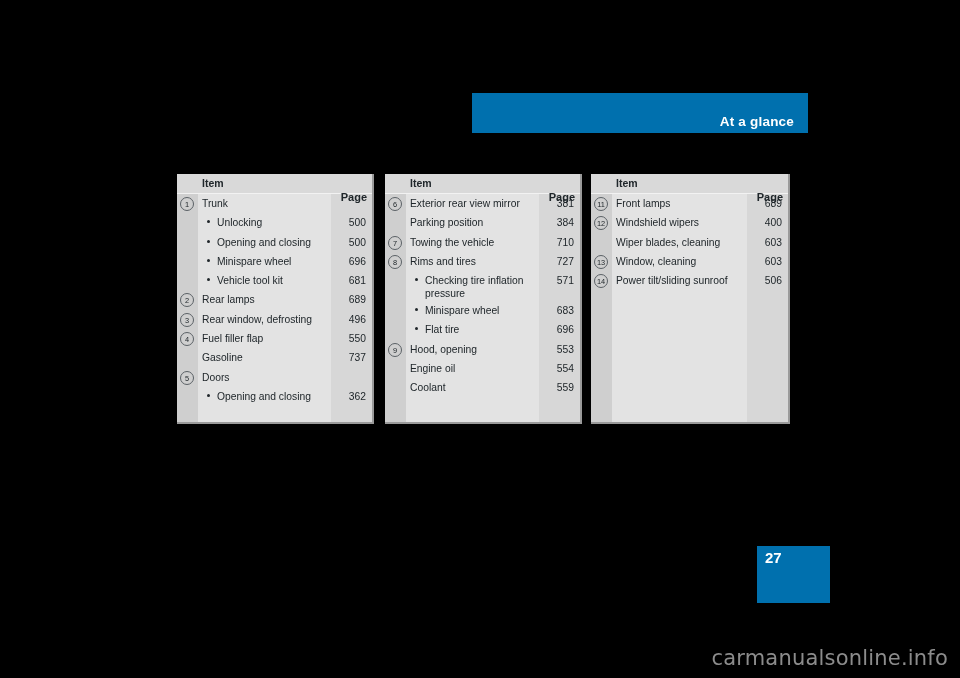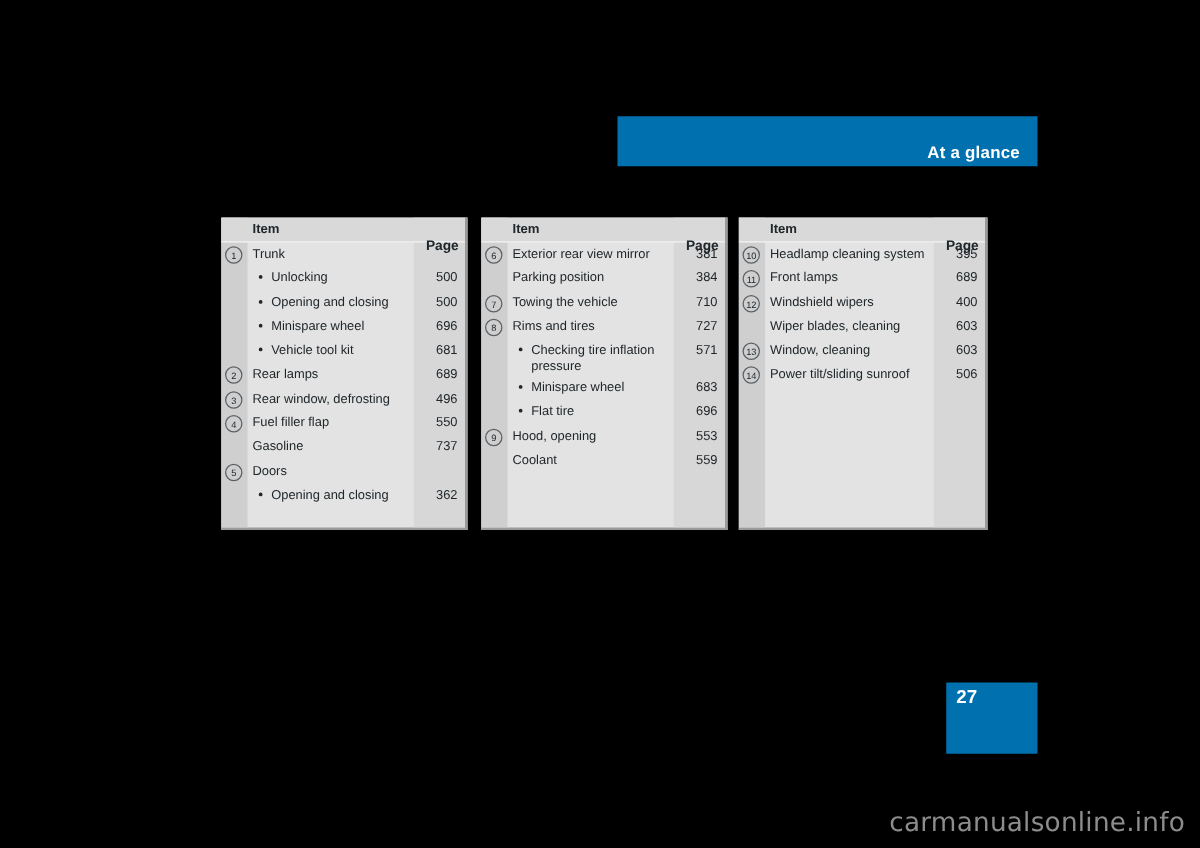--- a/index.html
+++ b/index.html
@@ -22,21 +22,21 @@
     left: 0;
     top: 0;
     width: 960px;
     height: 678px;
     background: #000000;
   }
 
   
   .section-header {
     position: absolute;
-    left: 494px;
+    left: 472px;
     top: 93px;
     width: 336px;
     height: 40px;
     background: #0070ae;
     box-sizing: border-box;
     padding-left: 44px;
   }
   .section-header-title {
     position: absolute;
     right: 14px;
@@ -324,39 +324,38 @@
             <span class="bullet"></span>
             <div class="row-label sub">Flat tire</div>
             <div class="row-page">696</div>
           </div>
           <div class="trow">
             <div class="num-badge">9</div>
             <div class="row-label">Hood, opening</div>
             <div class="row-page">553</div>
           </div>
           <div class="trow">
+            <div class="row-label">Engine oil</div>
+            <div class="row-page">554</div>
+          </div>
+          <div class="trow">
             <div class="row-label">Coolant</div>
             <div class="row-page">559</div>
           </div>
         </div>
       </div>
     <div class="table-panel p3">
         <div class="gutter"></div>
         <div class="page-col-bg"></div>
         <div class="thead">
           <div class="th-item">Item</div>
           <div class="th-page">Page</div>
         </div>
         <div class="tbody">
           <div class="trow">
-            <div class="num-badge">10</div>
-            <div class="row-label">Headlamp cleaning system</div>
-            <div class="row-page">395</div>
-          </div>
-          <div class="trow">
             <div class="num-badge">11</div>
             <div class="row-label">Front lamps</div>
             <div class="row-page">689</div>
           </div>
           <div class="trow">
             <div class="num-badge">12</div>
             <div class="row-label">Windshield wipers</div>
             <div class="row-page">400</div>
           </div>
           <div class="trow">

